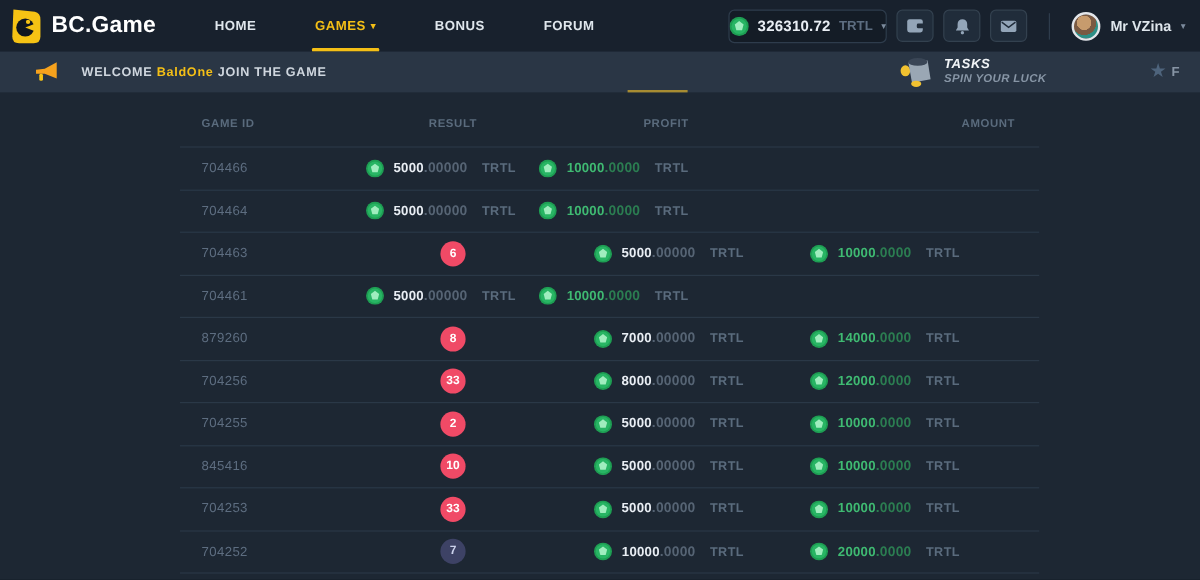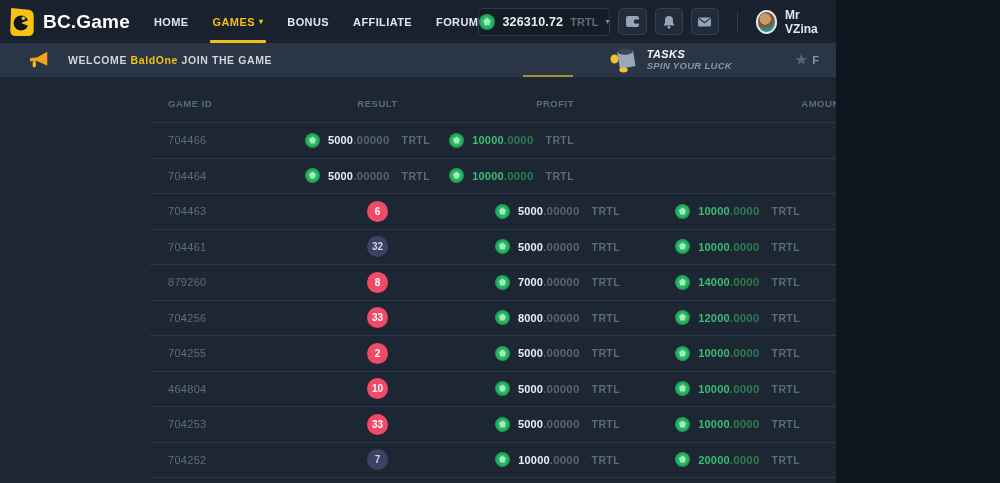--- a/index.html
+++ b/index.html
@@ -3,49 +3,49 @@
 <meta charset="utf-8">
 <style>
   :root{
     --accent:#f4bf16; --bg_navbar:#18212d; --bg_banner:#2a3645; --bg_main:#1d2733;
     --row_border:#2a3847; --text_white:#e9eef4; --text_gray:#5d6d80; --badge_red:#f04a66;
     --badge_purple:#3d4265; --green:#3fba72; --green_dim:#2b7d51; --frac_gray:#566474;
     --icon_gray:#93a5b8; --pill_border:#2e3c4c;
   }
   *{margin:0;padding:0;box-sizing:border-box;}
   body{font-family:"Liberation Sans",sans-serif;background:#10161f;}
-  .page{width:836px;height:483px;background:var(--bg_main);overflow:hidden;position:relative;}
+  .page{width:1000px;height:483px;background:var(--bg_main);overflow:hidden;position:relative;}
 
   
   .navbar{height:43px;background:var(--bg_navbar);display:flex;align-items:center;justify-content:space-between;padding:0 12px 0 8px;}
   .nav-left{display:flex;align-items:center;height:100%;}
   .logo{display:flex;align-items:center;gap:8px;cursor:pointer;}
   .logo-text{color:#fff;font-size:19px;font-weight:700;letter-spacing:.2px;}
   .nav-links{display:flex;align-items:center;height:100%;margin-left:24px;gap:24px;}
-  .nav-link{position:relative;display:flex;align-items:center;height:100%;color:#dfe6ec;font-size:11px;font-weight:700;letter-spacing:.4px;cursor:pointer;text-decoration:none;gap:4px;}
+  .nav-link{position:relative;display:flex;align-items:center;height:100%;color:#dfe6ec;font-size:11px;font-weight:700;letter-spacing:.4px;cursor:pointer;text-decoration:none;gap:4px;margin-left:25px;}
   .nav-link.active{color:var(--accent);}
   .nav-link.active::after{content:"";position:absolute;left:-3px;right:-3px;bottom:0;height:3px;background:var(--accent);border-radius:1px;}
   .caret{font-size:8px;color:#7c8b9d;line-height:1;}
   .nav-link.active .caret{color:var(--accent);}
   .nav-right{display:flex;align-items:center;gap:8px;}
   .balance-pill{display:flex;align-items:center;gap:7px;height:28px;padding:0 0;border:1px solid var(--pill_border);border-radius:5px;background:rgba(0,0,0,.15);cursor:pointer;}
   .balance-amount{color:var(--text_white);font-size:12.5px;font-weight:700;letter-spacing:.2px;}
   .balance-cur{color:var(--text_gray);font-size:11px;font-weight:700;}
   .icon-btn{width:31px;height:27px;border:1px solid #33414f;border-radius:5px;background:#202c3a;display:flex;align-items:center;justify-content:center;cursor:pointer;}
   .v-divider{width:1px;height:22px;background:#2e3c4c;margin:0 10px;}
   .user-menu{display:flex;align-items:center;gap:8px;cursor:pointer;}
   .avatar{width:24px;height:24px;border-radius:50%;border:2px solid #e3e6ea;background:radial-gradient(circle at 42% 35%,#c79b6d 0 34%,#7a5a43 35% 58%,#2e8f86 59% 100%);}
   .user-name{color:#dfe6ec;font-size:12px;font-weight:700;}
 
   
   .banner{height:34px;background:var(--bg_banner);display:flex;align-items:center;justify-content:space-between;position:relative;padding:0 14px 0 28px;}
   .banner-left{display:flex;align-items:center;gap:16px;}
   .welcome-text{font-size:10.5px;font-weight:700;letter-spacing:.6px;color:#cfd6de;}
   .welcome-text .uname{color:var(--accent);}
-  .banner-right{display:flex;align-items:center;}
+  .banner-right{display:flex;align-items:center;gap:24px;}
   .tasks-group{display:flex;align-items:center;gap:8px;cursor:pointer;}
   .tasks-text{display:flex;flex-direction:column;line-height:1.15;font-style:italic;}
   .tasks-title{color:#f2f5f8;font-size:11px;font-weight:700;letter-spacing:.4px;}
   .tasks-sub{color:#8795a5;font-size:9.5px;font-weight:700;letter-spacing:.3px;text-align:center;}
   .star-group{display:flex;align-items:center;margin-left:62px;overflow:hidden;width:28px;cursor:pointer;}
   .star-glyph{color:#4e647c;font-size:16px;line-height:1;}
   .star-partial{color:#8795a5;font-size:11px;font-weight:700;margin-left:4px;}
   .banner-center-line{position:absolute;left:523px;bottom:0;width:50px;height:2px;background:#a78c32;}
 
   
@@ -90,21 +90,20 @@
         </span>
         <span class="logo-text">BC.Game</span>
       </div>
       <nav class="nav-links">
         <a class="nav-link">HOME</a>
         <a class="nav-link active">
           <span>GAMES</span>
           <span class="caret">▾</span>
         </a>
         <a class="nav-link">BONUS</a>
-        <a class="nav-link">AFFILIATE</a>
         <a class="nav-link">FORUM</a>
       </nav>
     </div>
     <div class="nav-right">
       <div class="balance-pill">
         <span class="coin" style="margin-right:0;">
           <svg width="16" height="16" viewBox="0 0 20 20">
               <circle cx="10" cy="10" r="10" fill="#1e9e53"></circle>
               <circle cx="10" cy="10" r="8" fill="#28b564"></circle>
               <path d="M10 4.5 L14.6 8 L13 14 L7 14 L5.4 8 Z" fill="#9fedbe"></path>
@@ -295,23 +294,20 @@
                 <span class="frac">.0000</span>
               </span>
       <span class="cur">TRTL</span>
     </div>
   </div>
 
   <div class="trow">
     <div class="cell c-id">
       <span class="id-text">704461</span>
     </div>
-    <div class="cell c-result">
-      <span class="badge purple">32</span>
-    </div>
     <div class="cell c-amount">
       <span class="coin">
         <svg width="15" height="15" viewBox="0 0 20 20">
                   <circle cx="10" cy="10" r="10" fill="#1e9e53"></circle>
                   <circle cx="10" cy="10" r="8" fill="#28b564"></circle>
                   <path d="M10 4.5 L14.6 8 L13 14 L7 14 L5.4 8 Z" fill="#9fedbe"></path>
                 </svg>
       </span>
       <span class="num">
                 <span class="int">5000</span>
@@ -441,21 +437,21 @@
       <span class="num">
                 <span class="int">10000</span>
                 <span class="frac">.0000</span>
               </span>
       <span class="cur">TRTL</span>
     </div>
   </div>
 
   <div class="trow">
     <div class="cell c-id">
-      <span class="id-text">464804</span>
+      <span class="id-text">845416</span>
     </div>
     <div class="cell c-result">
       <span class="badge red">10</span>
     </div>
     <div class="cell c-amount">
       <span class="coin">
         <svg width="15" height="15" viewBox="0 0 20 20">
                   <circle cx="10" cy="10" r="10" fill="#1e9e53"></circle>
                   <circle cx="10" cy="10" r="8" fill="#28b564"></circle>
                   <path d="M10 4.5 L14.6 8 L13 14 L7 14 L5.4 8 Z" fill="#9fedbe"></path>

